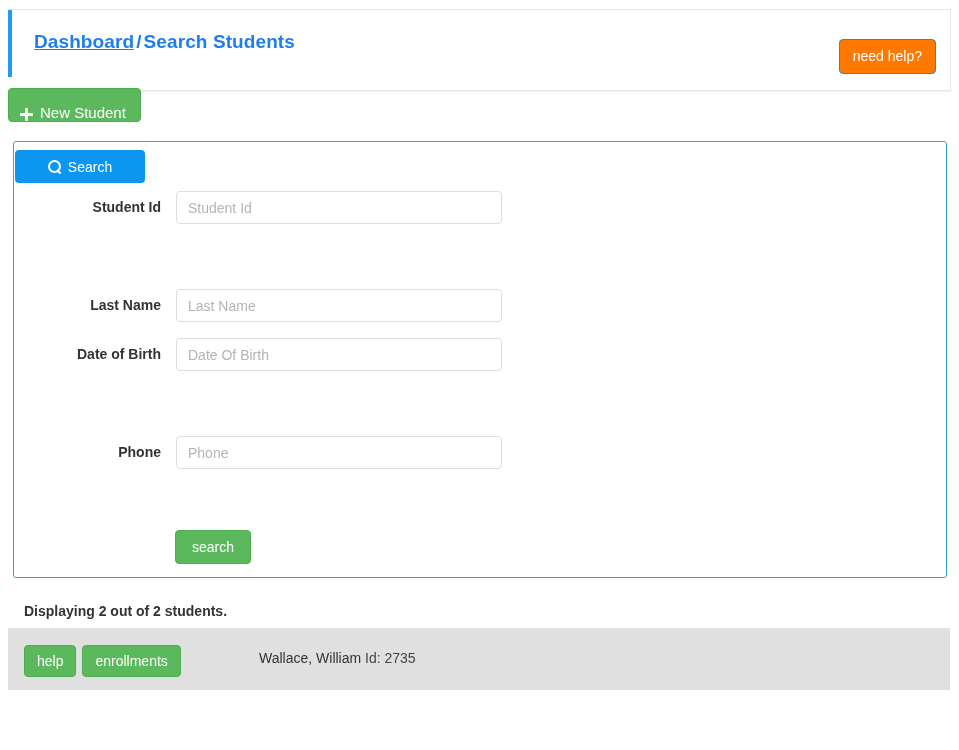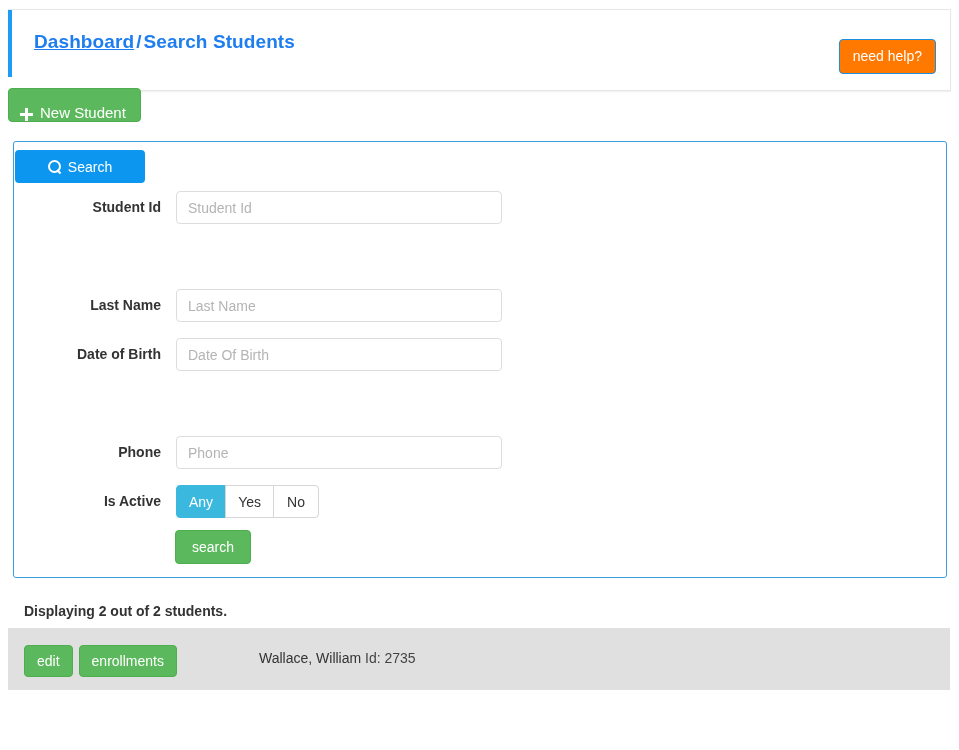--- a/index.html
+++ b/index.html
@@ -321,36 +321,28 @@
     <div class="form-label">Date of Birth</div>
     <input class="form-input" type="text" placeholder="Date Of Birth" style="">
   </div>
 
 
   <div class="form-row" style="top:294px;">
     <div class="form-label">Phone</div>
     <input class="form-input" type="text" placeholder="Phone" style="">
   </div>
 
-  <div class="form-row" style="top:343px;">
-    <div class="form-label">Is Active</div>
-    <div class="btn-group">
-      <button class="active">Any</button>
-      <button>Yes</button>
-      <button>No</button>
-    </div>
-  </div>
 </div>
 
 <button class="search-submit">search</button>
 
 <div class="results-count">Displaying 2 out of 2 students.</div>
 
 <div class="result-row">
   <div class="row-actions">
-    <button class="row-btn">edit</button>
+    <button class="row-btn">help</button>
     <button class="row-btn">enrollments</button>
   </div>
   <div class="row-name">
     <span class="nm">Wallace, William</span>
     <span class="idlabel">Id: 2735</span>
   </div>
 </div>
 
 </body></html>

